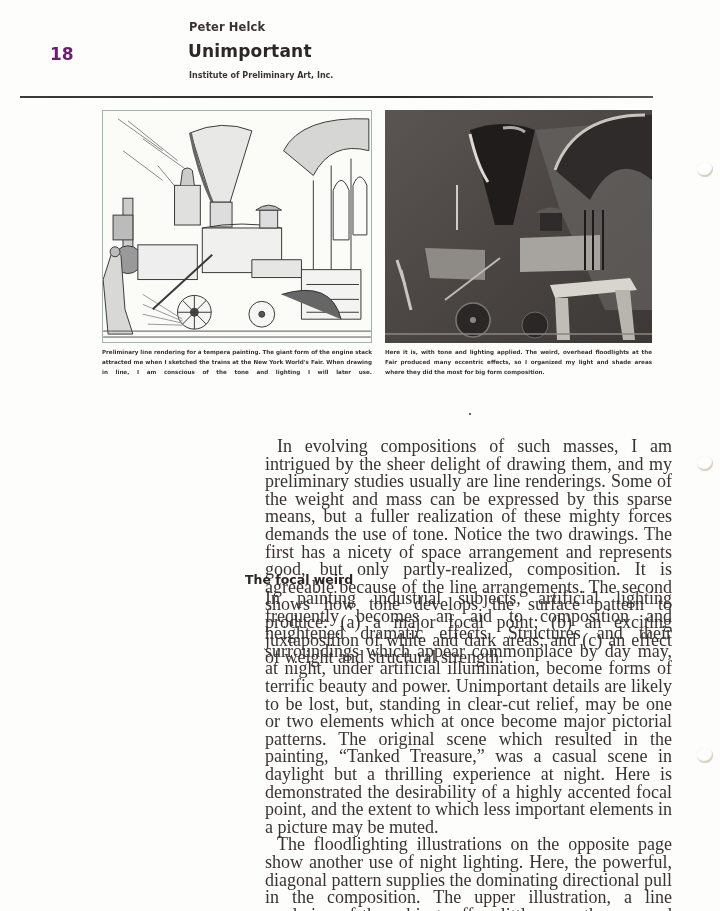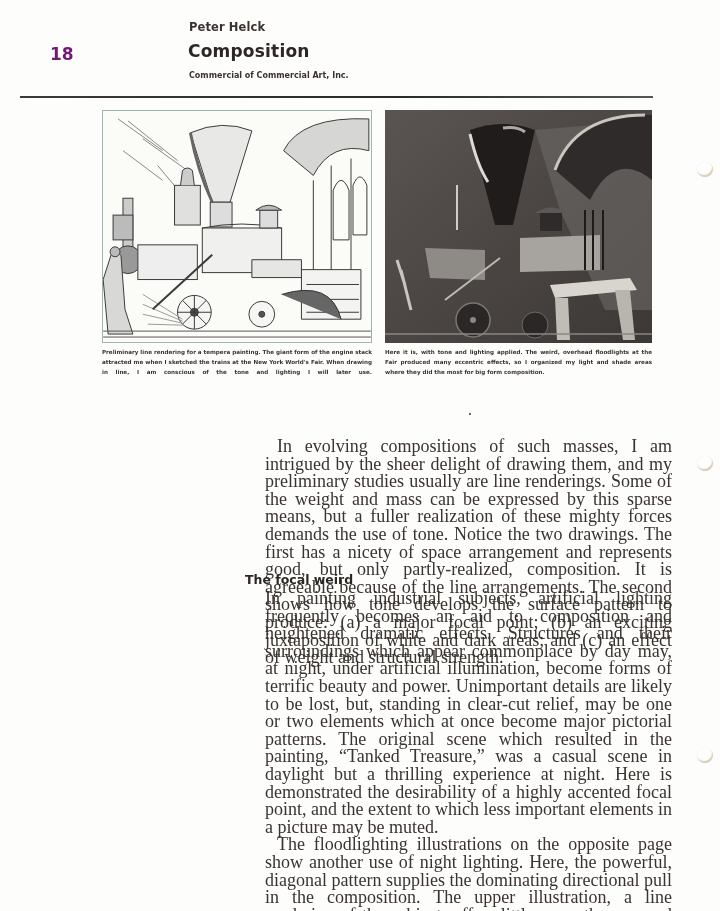--- a/index.html
+++ b/index.html
@@ -64,22 +64,22 @@
     background: #fefefe;
     box-shadow: inset -1px -2px 1px rgba(170,150,90,0.45), 0 0 1px rgba(0,0,0,0.1);
     left: 697px;
   }
 </style>
 </head>
 <body>
 
 <div class="abs author">Peter Helck</div>
 <div class="abs page-num">18</div>
-<div class="abs title">Composition</div>
-<div class="abs publisher">Commercial of Commercial Art, Inc.</div>
+<div class="abs title">Unimportant</div>
+<div class="abs publisher">Institute of Preliminary Art, Inc.</div>
 <div class="abs rule"></div>
 
 <div class="abs figure fig-left">
   <svg viewBox="0 0 270 233">
     <g fill="none" stroke="#3a3a3a" stroke-width="1">
 
       <path d="M15 8 L60 40 M25 10 L75 50 M40 28 L85 60 M20 40 L60 70 M55 55 L80 85" stroke="#888"></path>
 
       <path d="M88 22 Q120 8 150 20 L128 92 L110 92 Z" fill="#e8e8e6"></path>
       <path d="M88 22 Q95 60 110 92" stroke="#666" stroke-width="3"></path>

